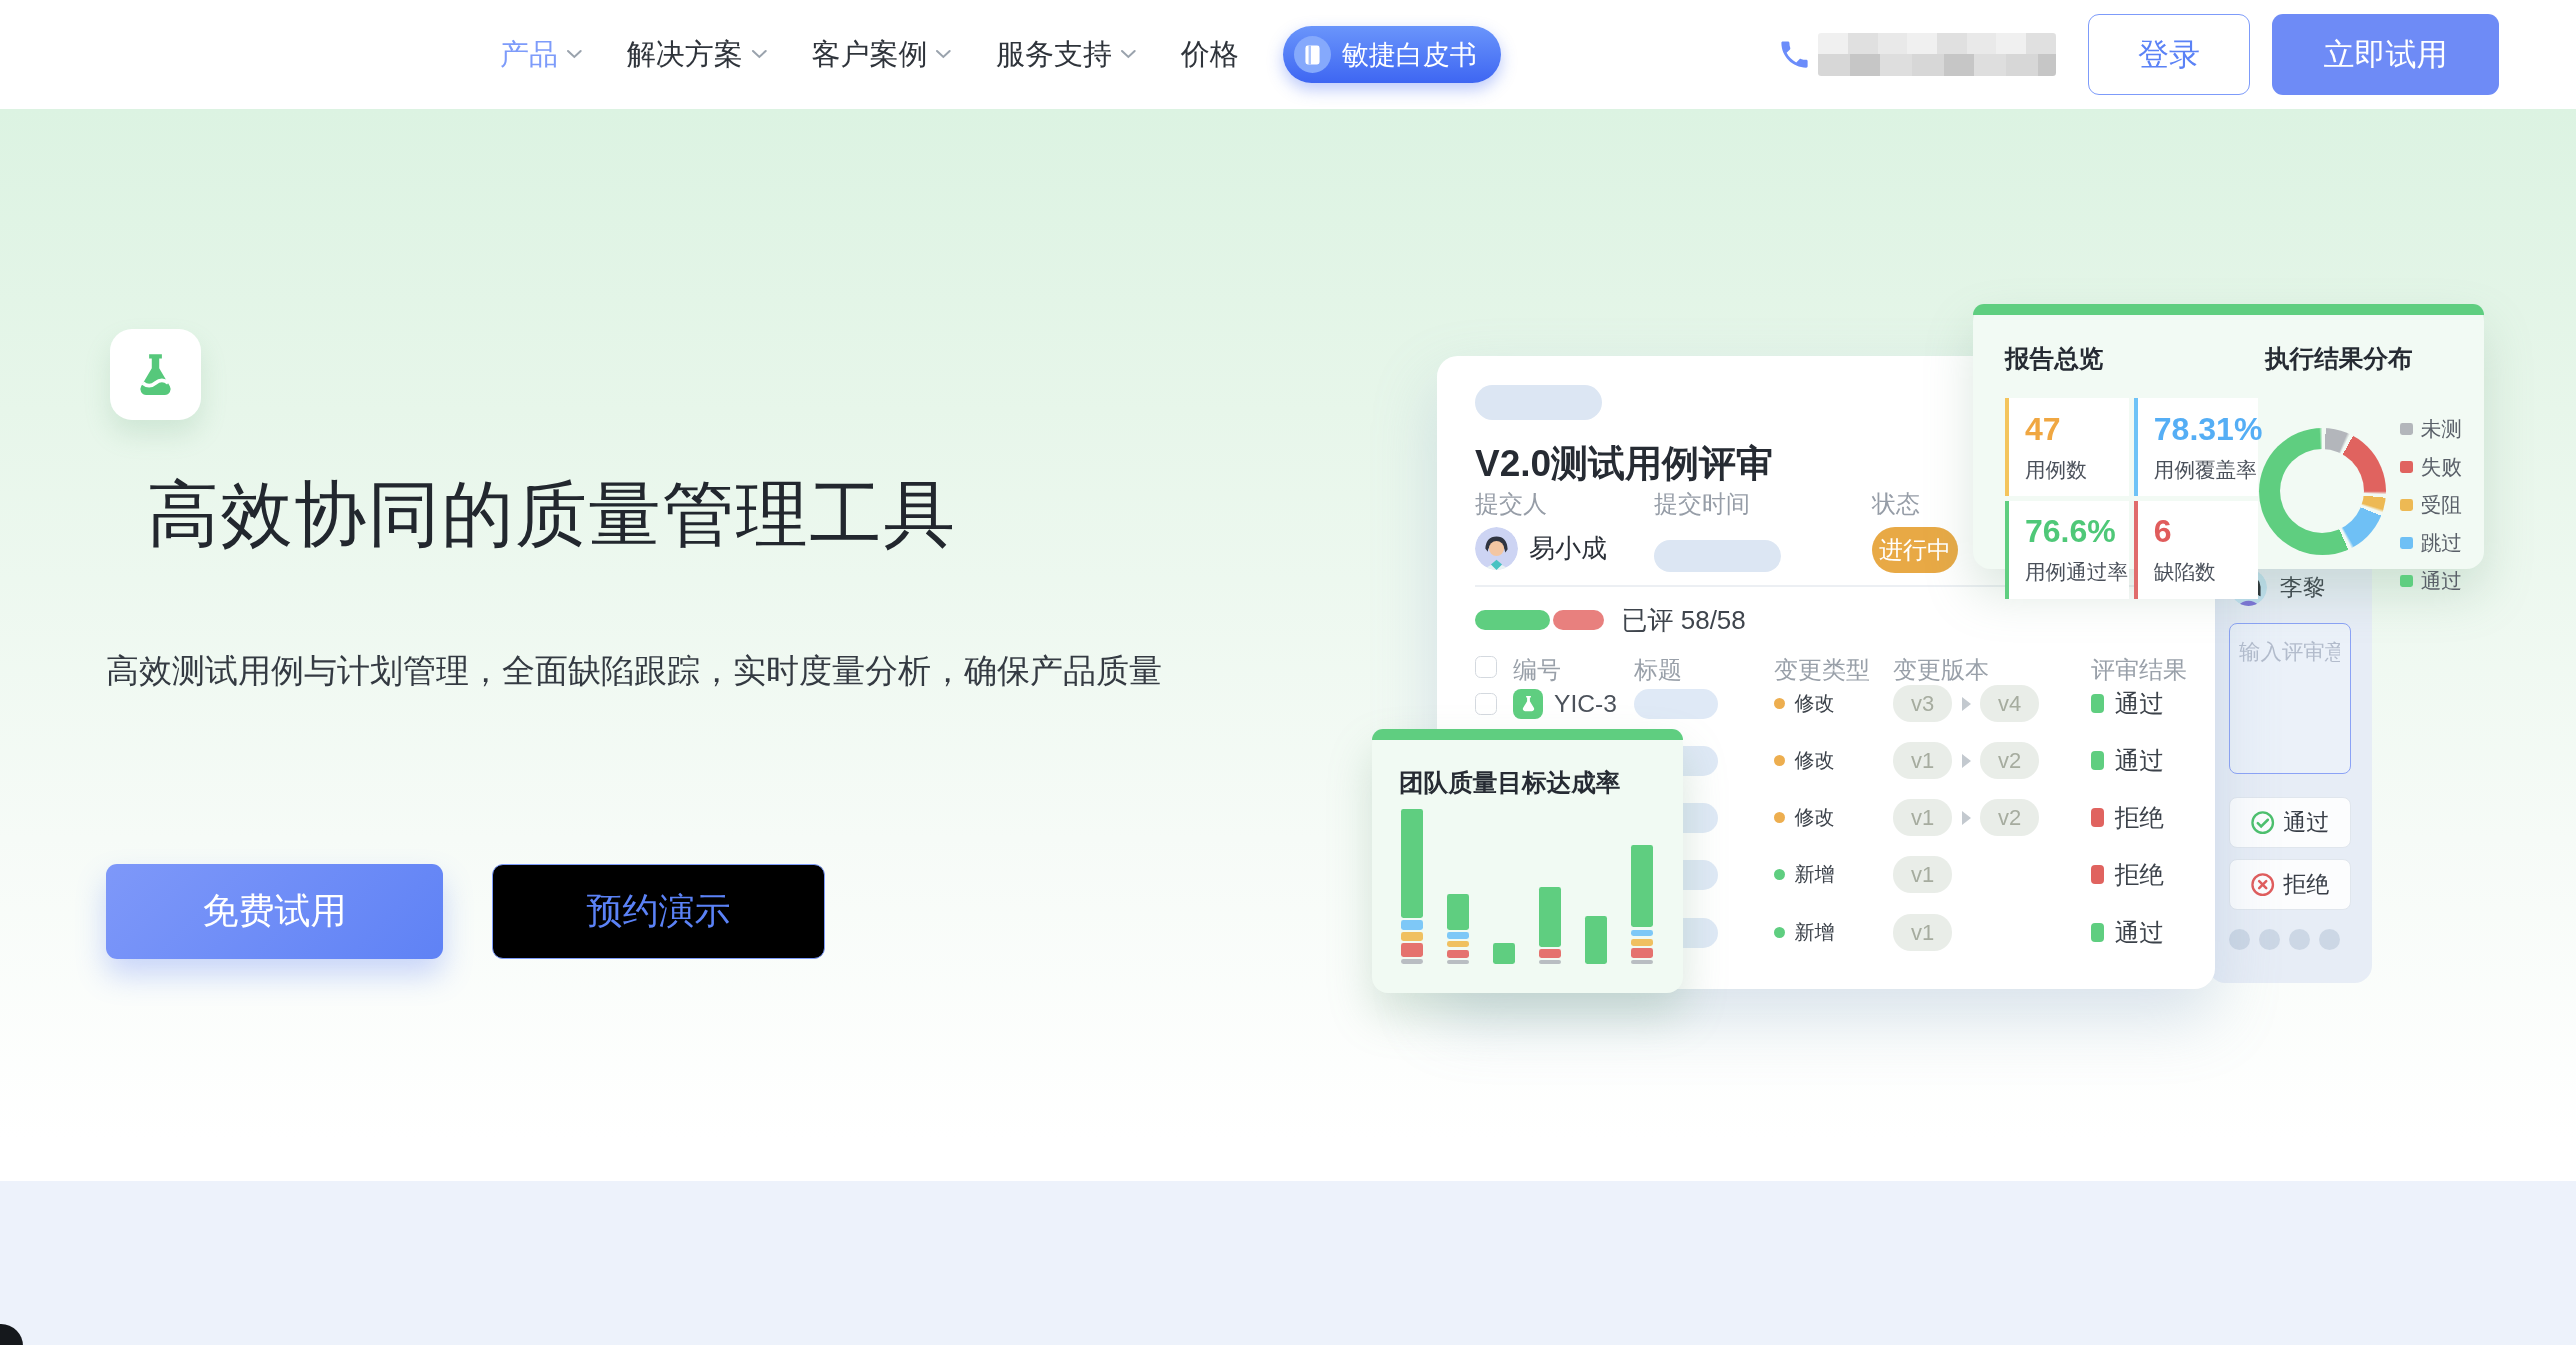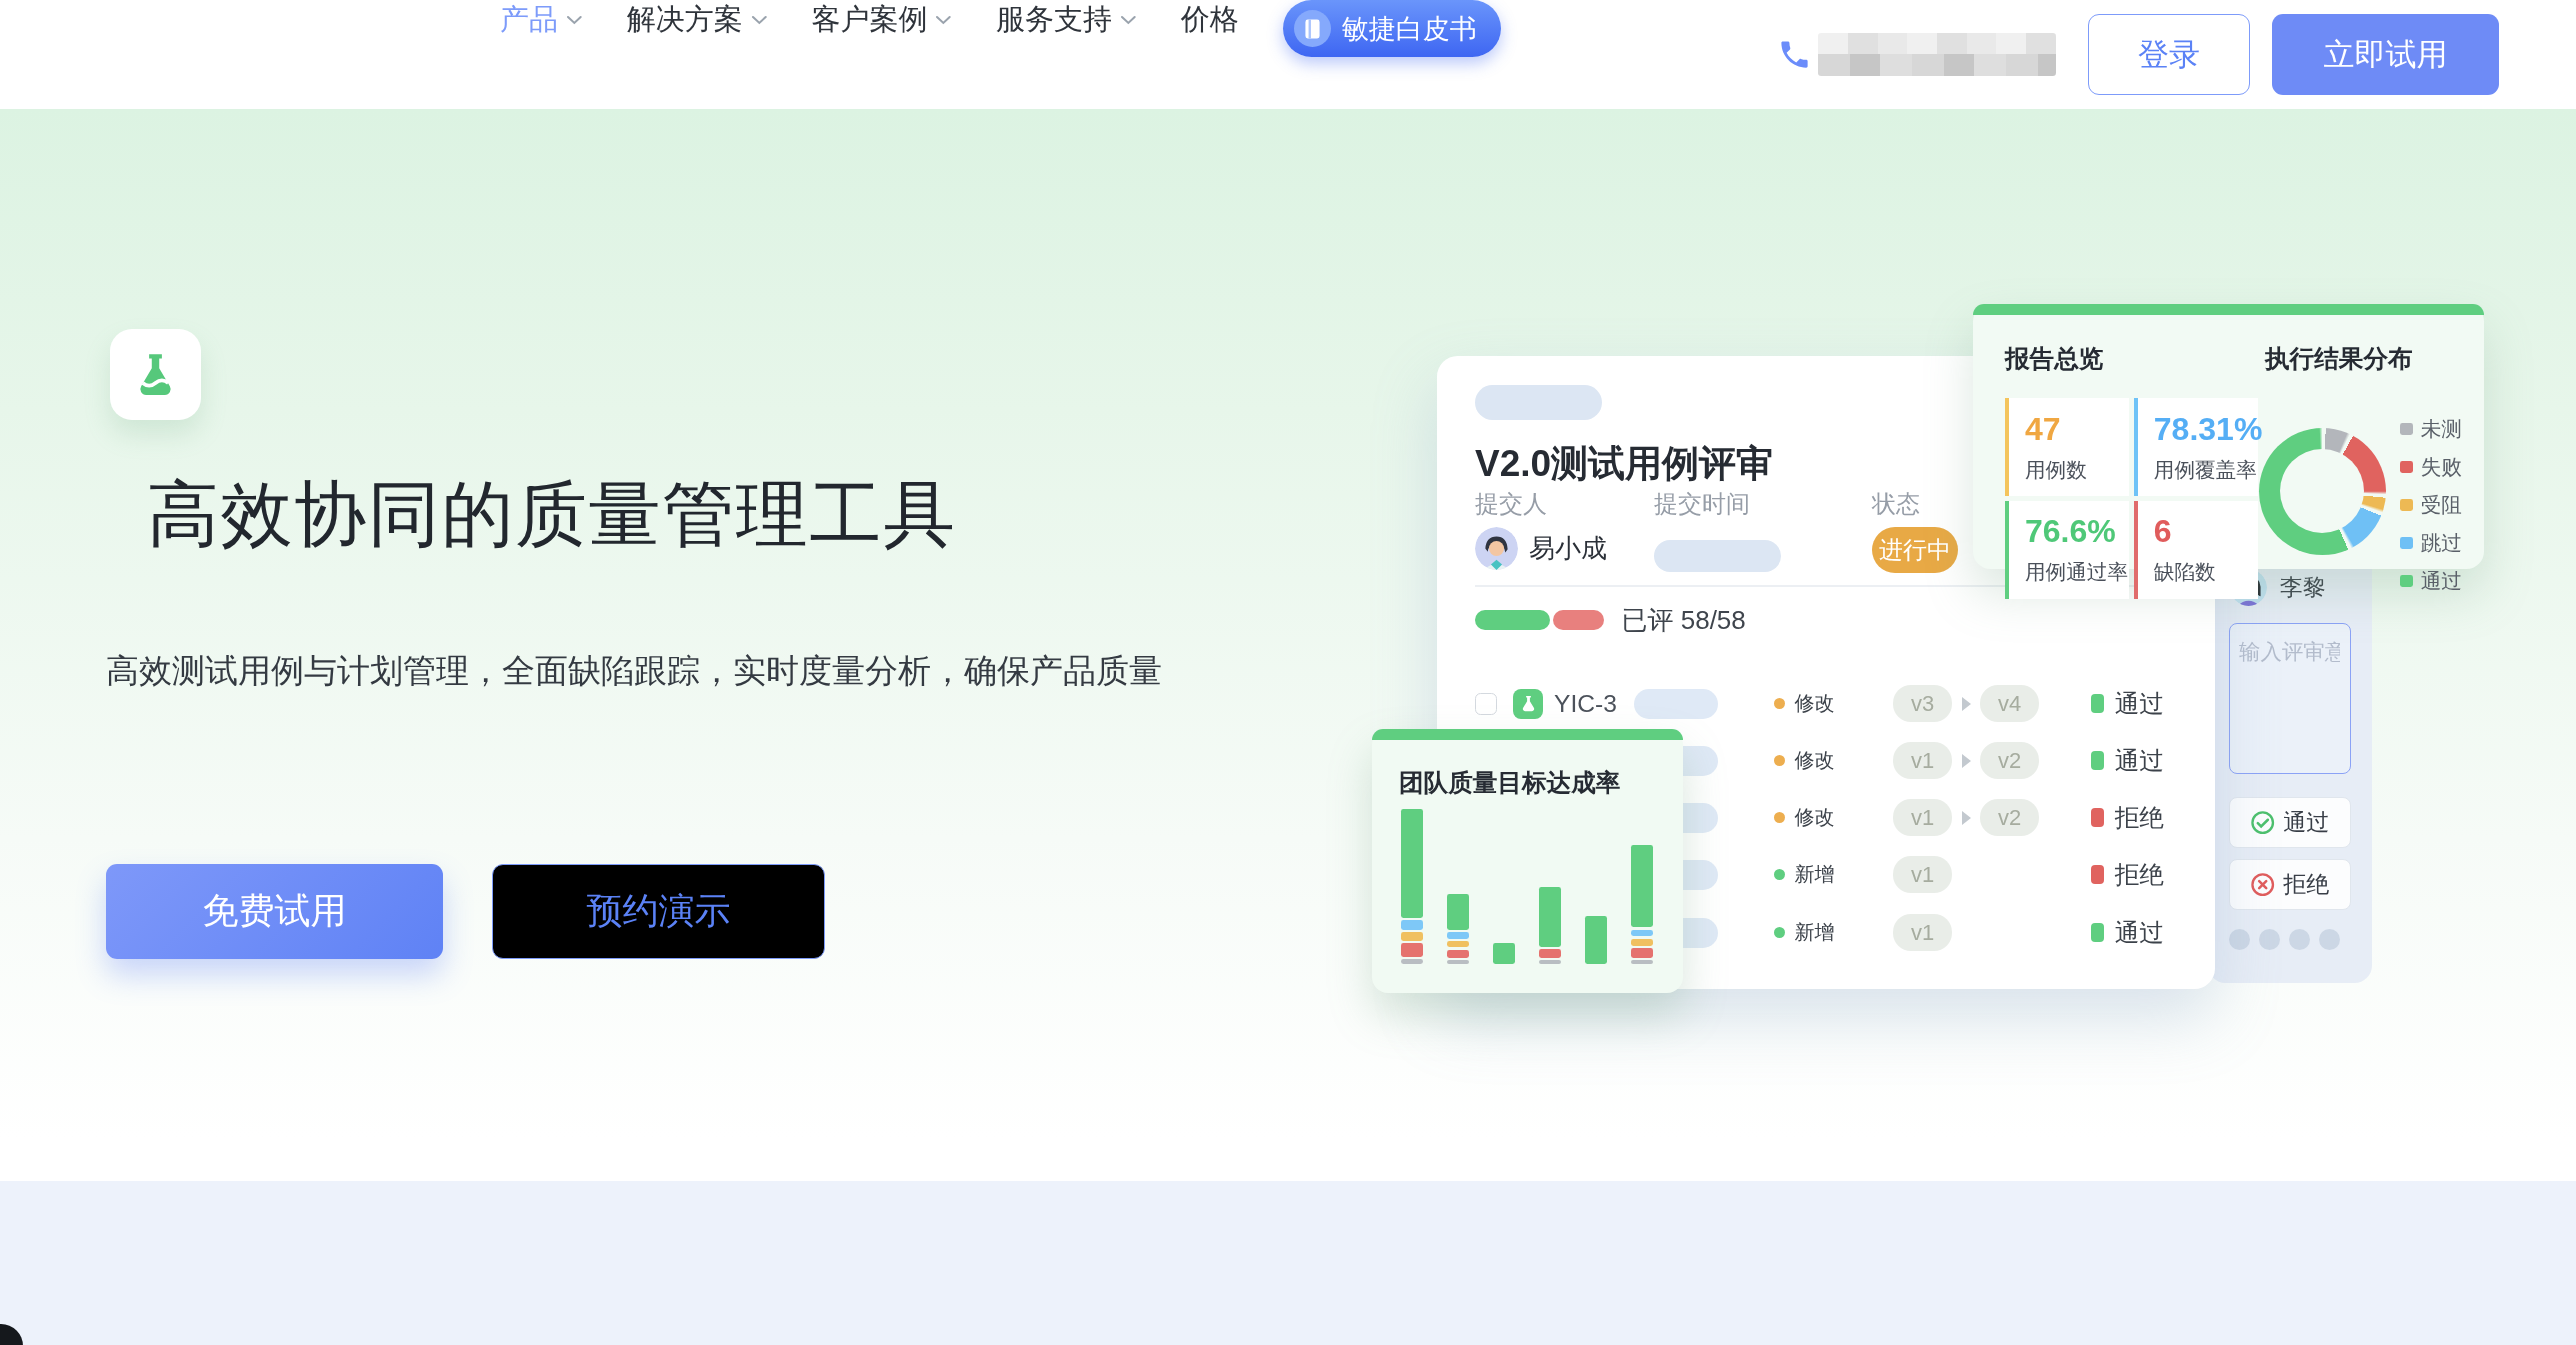--- a/index.html
+++ b/index.html
@@ -4,21 +4,21 @@
 <style>
   * { margin:0; padding:0; box-sizing:border-box; }
   html,body { width:2576px; height:1346px; overflow:hidden; }
   body { font-family:"Liberation Sans", sans-serif; position:relative; background:#fff; }
   .page { position:absolute; inset:0; }
 
   
   .nav { position:absolute; left:0; top:0; width:2576px; height:109px; background:#fff; z-index:40; }
   .logo { position:absolute; left:102px; top:0; height:109px; display:flex; align-items:center; gap:12.7px; }
   .logo-text { font-size:37px; font-weight:700; color:#363b42; letter-spacing:0.4px; }
-  .nav-menu { position:absolute; left:500px; top:0; height:109px; display:flex; align-items:flex-start; gap:44px; }
+  .nav-menu { position:absolute; left:500px; top:0; height:109px; display:flex; align-items:center; gap:44px; }
   .nav-item { display:flex; align-items:center; gap:8px; font-size:29px; color:#2f343b; cursor:pointer; }
   .nav-item.active { color:#7d9bfa; }
   .wp-pill { display:flex; align-items:center; gap:11px; height:57px; padding:0 24px 0 11px; border-radius:29px;
              background:linear-gradient(180deg,#6a95fb,#3e66f2); box-shadow:0 6.4px 16px rgba(60,100,240,.35);
              color:#fff; font-size:27px; cursor:pointer; }
   .wp-icon { width:37px; height:37px; border-radius:50%; background:#85a9fc; display:flex; align-items:center; justify-content:center; }
   .nav-right { position:absolute; left:1777px; top:0; height:109px; display:flex; align-items:center; }
   .phone-mosaic { width:238px; height:43px; border-radius:3.2px; overflow:hidden; margin-left:6.4px; }
   .phone-mosaic .r1 { height:20.6px; background:repeating-linear-gradient(90deg,#f0f0f0 0 30px,#e0e0e0 30px 60px,#e9e9e9 60px 89px); }
   .phone-mosaic .r2 { height:22px; background:repeating-linear-gradient(90deg,#d7d7d7 0 32px,#c6c6c6 32px 62px,#dedede 62px 94px); }
@@ -289,20 +289,28 @@
     <div class="mc-divider"></div>
 
     <div class="mc-progress">
       <div class="pg-bar">
         <div class="pg-green" id="pg-green" style="width: 58%;"></div>
         <div class="pg-red"></div>
       </div>
       <span class="pg-label">已评 58/58</span>
     </div>
 
+    <div class="mc-thead" id="mc-thead">
+      <span class="chk" style="left:38px; top:1.6px;"></span>
+    <span style="left: 76px;">编号</span>
+        <span style="left: 197px;">标题</span>
+        <span style="left: 337px;">变更类型</span>
+        <span style="left: 456px;">变更版本</span>
+        <span style="left: 654px;">评审结果</span>
+      </div>
     <div class="mc-rows" id="mc-rows">
         <div class="mc-row" style="top: 0px;">
           <span class="chk" style="left: 38px; top: 17.5px;"></span>
           <div class="row-id">
             <span class="flask-badge">
               <svg width="19" height="19" viewBox="0 0 48 48">
                 <path d="M18 5 h12 v4 h-2.5 v9 l10 17 a5.5 5.5 0 0 1-4.7 8.3 H15.2 a5.5 5.5 0 0 1-4.7-8.3 l10-17 V9 H18 z" fill="#fff"></path>
               </svg>
             </span>
             <span class="row-id-text">YIC-3</span>

